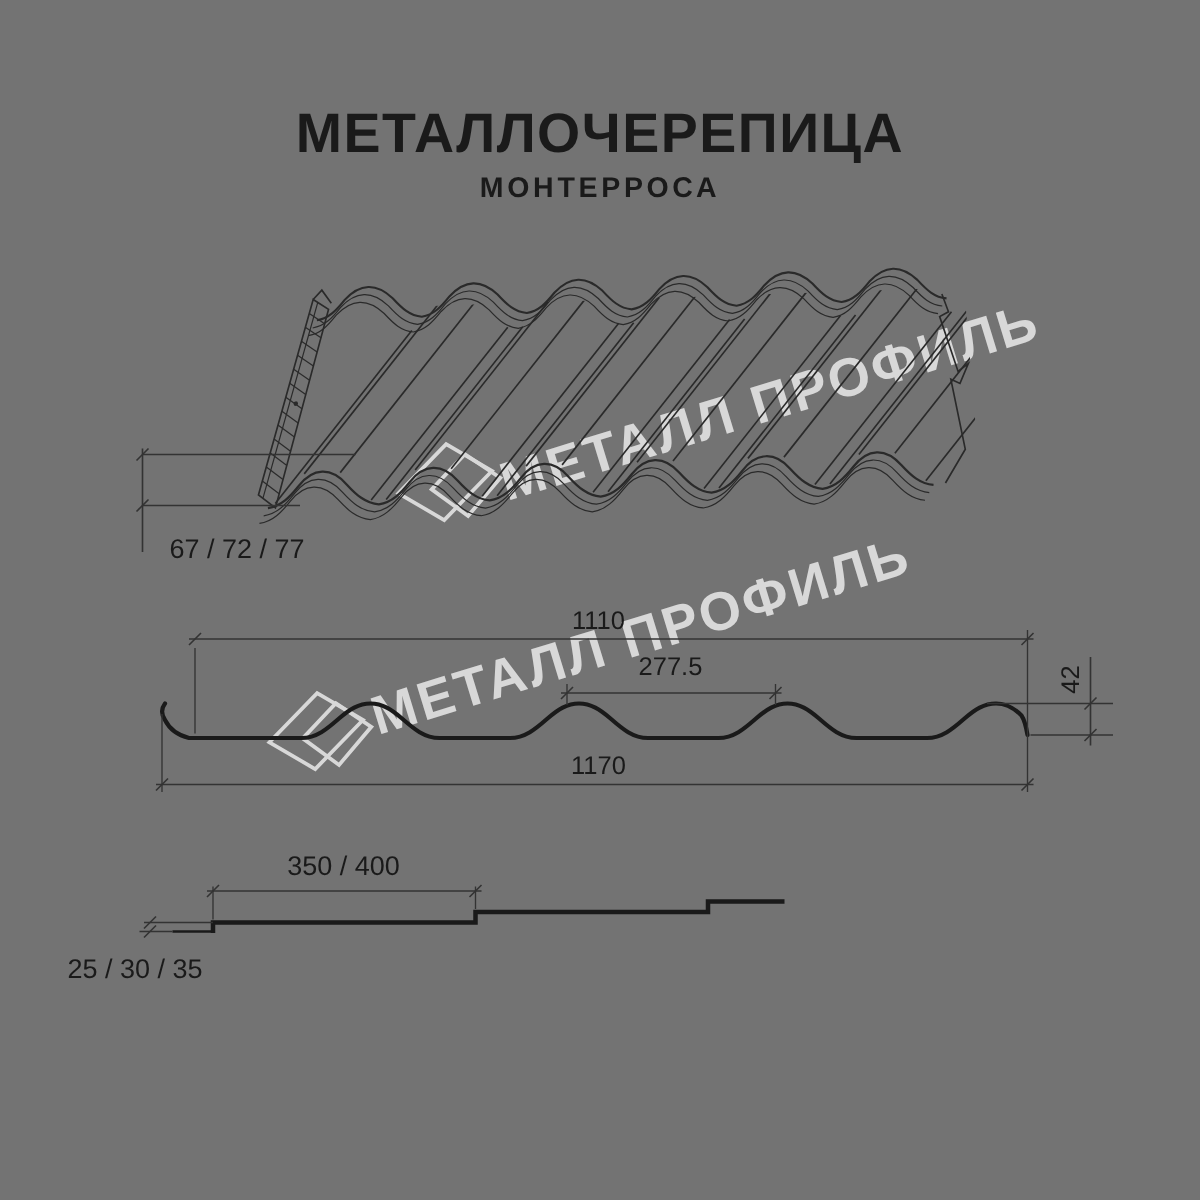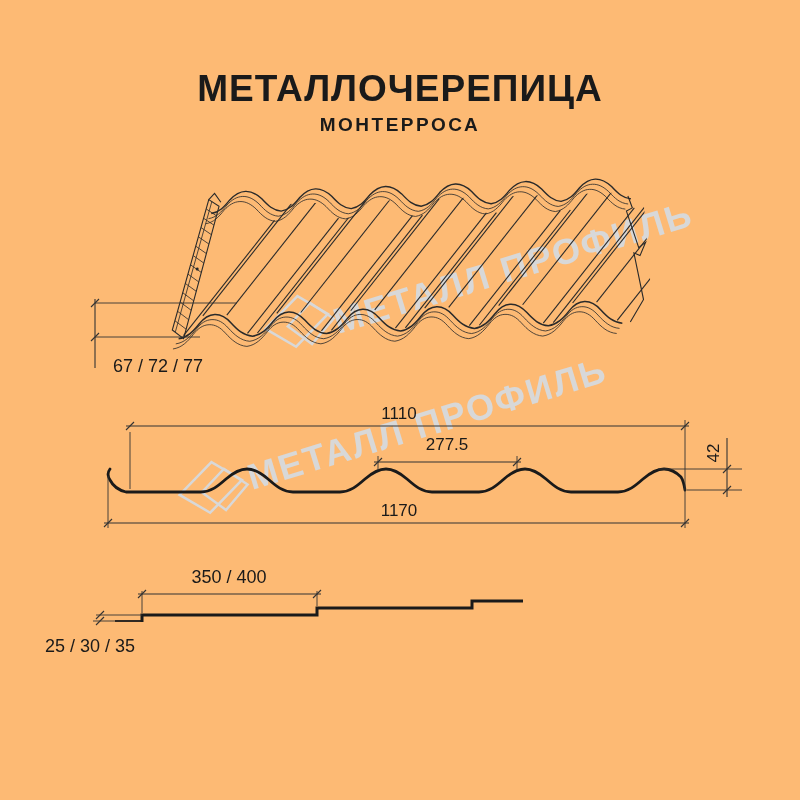--- a/index.html
+++ b/index.html
@@ -1,16 +1,16 @@
 <!DOCTYPE html>
 <html><head>
 <meta charset="utf-8">
 <style>
   html,body{margin:0;padding:0;background:#ffffff;}
-  .page{position:relative;width:800px;height:800px;background:#fdba74;overflow:hidden;
+  .page{position:relative;width:800px;height:800px;background:#737373;overflow:hidden;
         font-family:"Liberation Sans", sans-serif;}
   svg{display:block}
   text{font-family:"Liberation Sans", sans-serif; fill:#1a1a1a;}
   .title-main{font-size:37px;font-weight:bold;letter-spacing:1px;}
   .title-sub{font-size:19px;font-weight:bold;letter-spacing:2.5px;}
   .dim-text{font-size:17px;}
   .dim-text-lg{font-size:18px;}
   .ink{stroke:#1a1a1a;fill:none;}
   .profile{stroke-width:2.8;stroke-linejoin:round;stroke-linecap:round;}
   .step-thick{stroke-width:3;stroke-linejoin:miter;}

